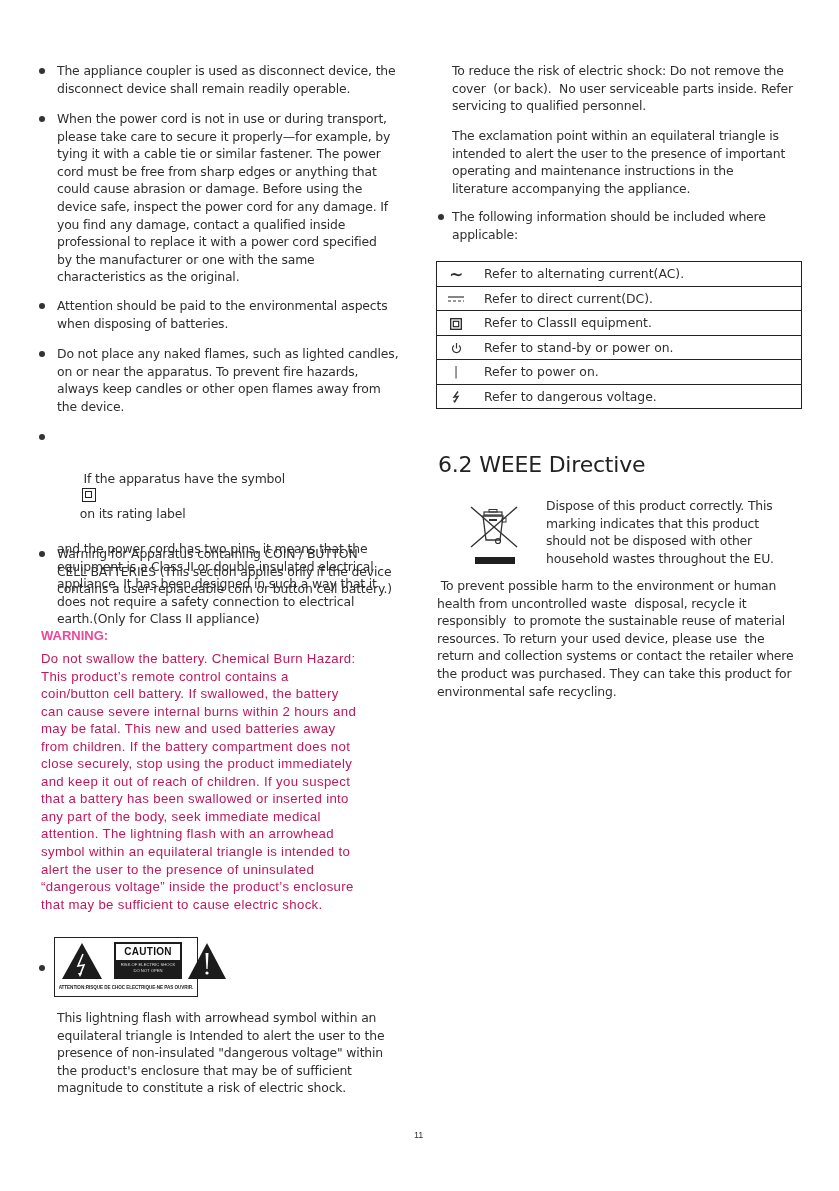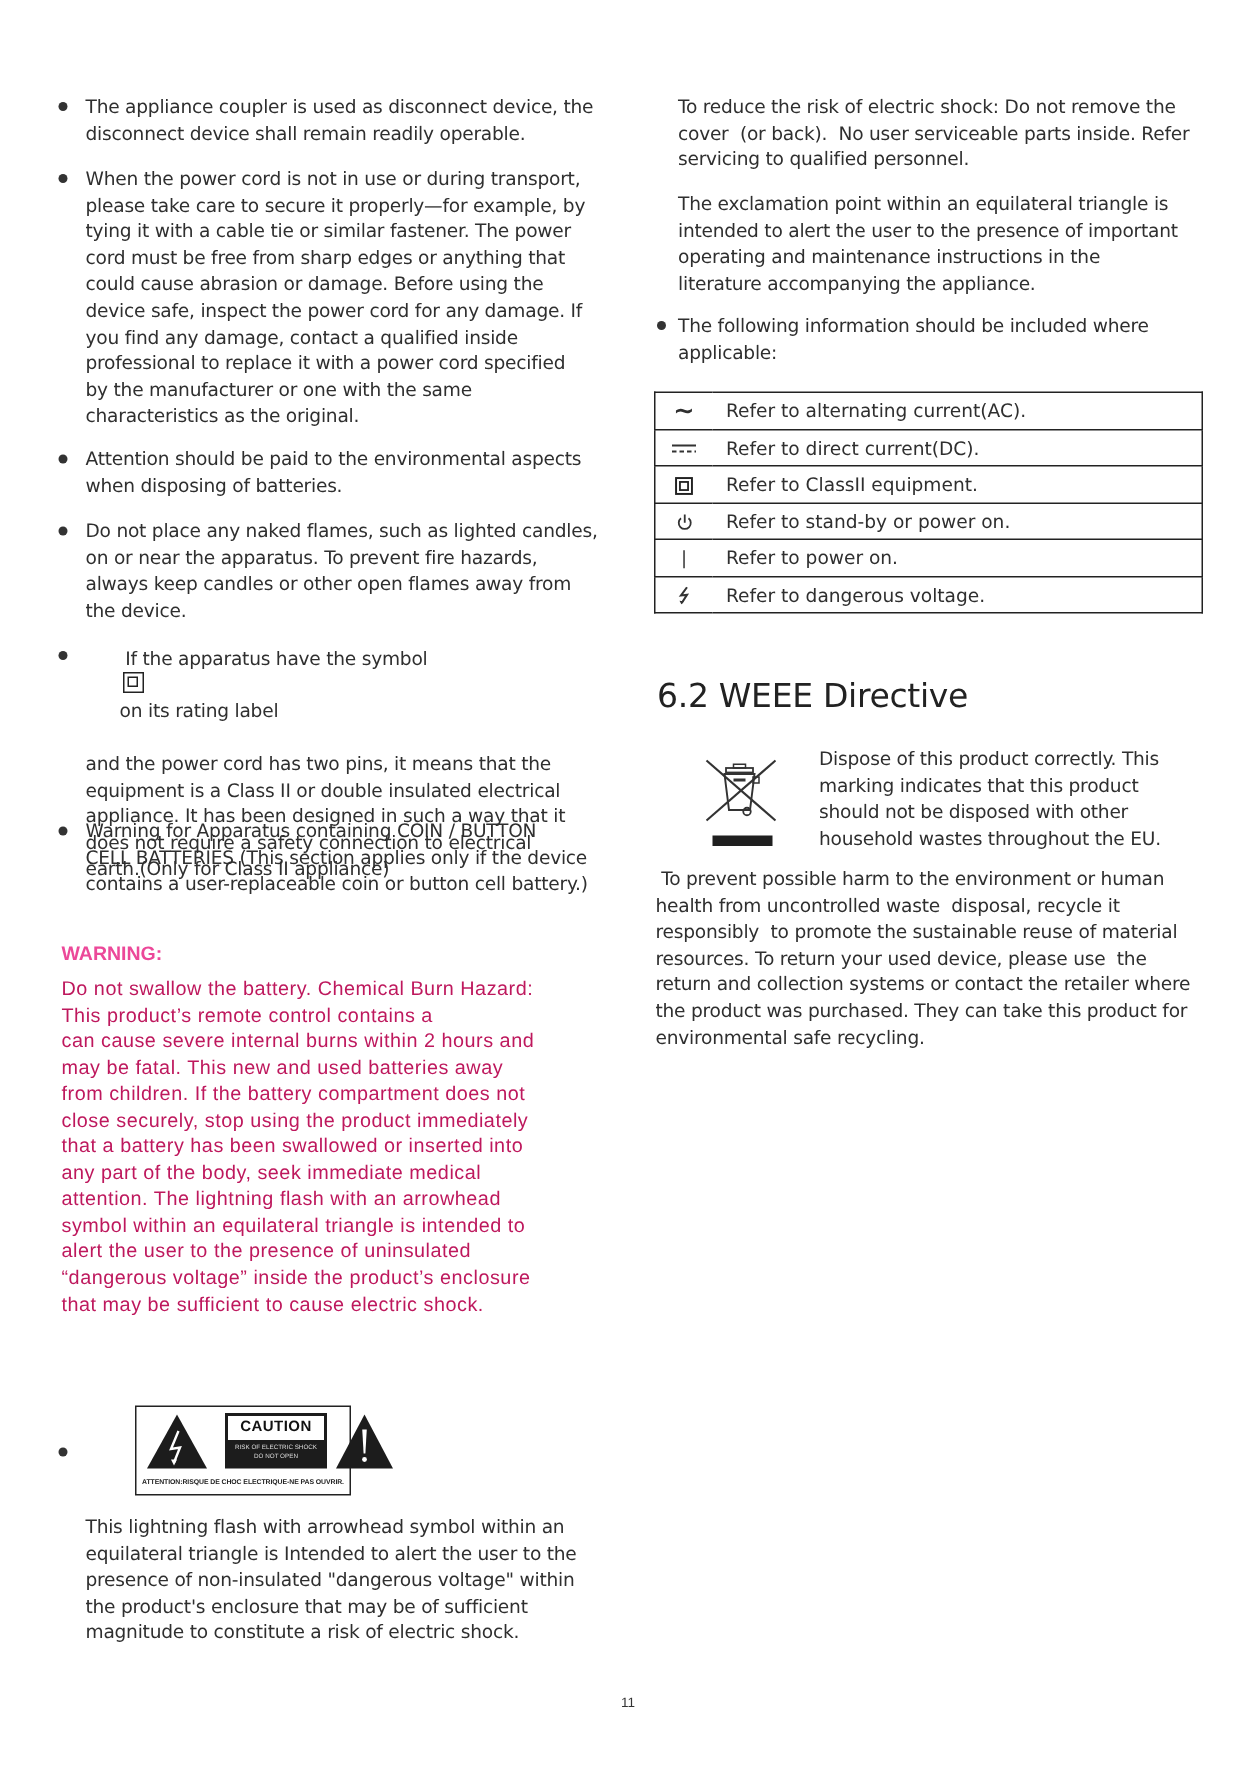--- a/index.html
+++ b/index.html
@@ -13,21 +13,21 @@
   .sym-inline { display:inline-block; width:14px; height:14px; border:1.4px solid #222; vertical-align:-2px; margin:0 2px; position:relative; box-sizing:border-box; }
   .sym-inline::after { content:""; position:absolute; left:2px; top:2px; width:7px; height:7px; border:1.2px solid #222; box-sizing:border-box; }
   
   .sym-table { position:absolute; left:436px; top:261px; width:366px; border-collapse:collapse; }
   .sym-table td { border:1.3px solid #222; height:23.5px; padding:0; font-size:12.4px; color:#2f2f2f; }
   .sym-table td.ic { width:38px; border-right:none; text-align:center; }
   .sym-table td.tx { border-left:none; padding-left:9px; }
   .sym-table tr td:first-child { border-left:1.3px solid #222; }
   .h2 { font-size:22px; color:#222; letter-spacing:-0.2px; }
   
-  .caution-box { position:absolute; left:54px; top:937px; width:144px; height:60px; border:1.3px solid #222; box-sizing:border-box;margin-left:36px; }
+  .caution-box { position:absolute; left:54px; top:937px; width:144px; height:60px; border:1.3px solid #222; box-sizing:border-box; }
   .caution-center { position:absolute; left:59px; top:4px; width:68px; height:37px; background:#1c1c1c; }
   .caution-center .ct { position:absolute; left:2px; top:2px; right:2px; height:16px; background:#fff; text-align:center;
         font-family:"Liberation Sans", sans-serif; font-weight:bold; font-size:10px; line-height:16px; color:#111; letter-spacing:0.3px; }
   .caution-center .cs { position:absolute; left:0; right:0; top:20px; text-align:center; color:#ddd;
         font-family:"Liberation Sans", sans-serif; font-size:4.2px; line-height:6px; }
   .caution-foot { position:absolute; left:0; right:0; top:47px; text-align:center;
         font-family:"Liberation Sans", sans-serif; font-weight:bold; font-size:4.6px; color:#222; letter-spacing:-0.05px; }
   .page-num { font-family:"Liberation Sans", sans-serif; font-size:9px; color:#333; }
 </style>
 </head>
@@ -63,21 +63,21 @@
 
   <span class="bullet" style="left:39px;top:351px;"></span>
   <div class="abs para" style="left:57px;top:345px;width:360px;">
     <div>Do not place any naked flames, such as lighted candles,</div>
     <div>on or near the apparatus. To prevent fire hazards,</div>
     <div>always keep candles or other open flames away from</div>
     <div>the device.</div>
   </div>
 
   <span class="bullet" style="left:39px;top:434px;"></span>
-  <div class="abs para" style="left:57px;top:412px;width:362px;">
+  <div class="abs para" style="left:57px;top:452px;width:362px;">
     <div style="white-space:pre;">
       <span> If the apparatus have the symbol</span>
       <span class="sym-inline"></span>
       <span>on its rating label</span>
     </div>
     <div>and the power cord has two pins, it means that the</div>
     <div>equipment is a Class II or double insulated electrical</div>
     <div>appliance. It has been designed in such a way that it</div>
     <div>does not require a safety connection to electrical</div>
     <div>earth.(Only for Class II appliance)</div>
@@ -87,24 +87,26 @@
   <div class="abs para" style="left:57px;top:545px;width:362px;">
     <div>Warning for Apparatus containing COIN / BUTTON</div>
     <div>CELL BATTERIES (This section applies only if the device</div>
     <div>contains a user-replaceable coin or button cell battery.)</div>
   </div>
 
   <div class="abs warn-title" style="left:41px;top:628px;">WARNING:</div>
   <div class="abs warn-body" style="left:41px;top:650px;width:370px;">
     <div>Do not swallow the battery. Chemical Burn Hazard:</div>
     <div>This product’s remote control contains a</div>
+    <div>coin/button cell battery. If swallowed, the battery</div>
     <div>can cause severe internal burns within 2 hours and</div>
     <div>may be fatal. This new and used batteries away</div>
     <div>from children. If the battery compartment does not</div>
     <div>close securely, stop using the product immediately</div>
+    <div>and keep it out of reach of children. If you suspect</div>
     <div>that a battery has been swallowed or inserted into</div>
     <div>any part of the body, seek immediate medical</div>
     <div>attention. The lightning flash with an arrowhead</div>
     <div>symbol within an equilateral triangle is intended to</div>
     <div>alert the user to the presence of uninsulated</div>
     <div>“dangerous voltage” inside the product’s enclosure</div>
     <div>that may be sufficient to cause electric shock.</div>
   </div>
 
   <span class="bullet" style="left:39px;top:965px;"></span>

